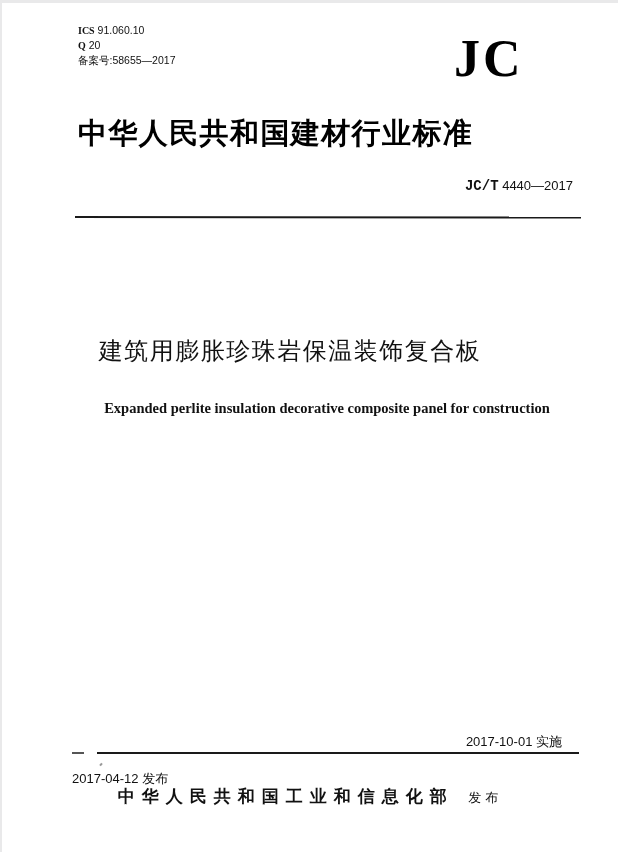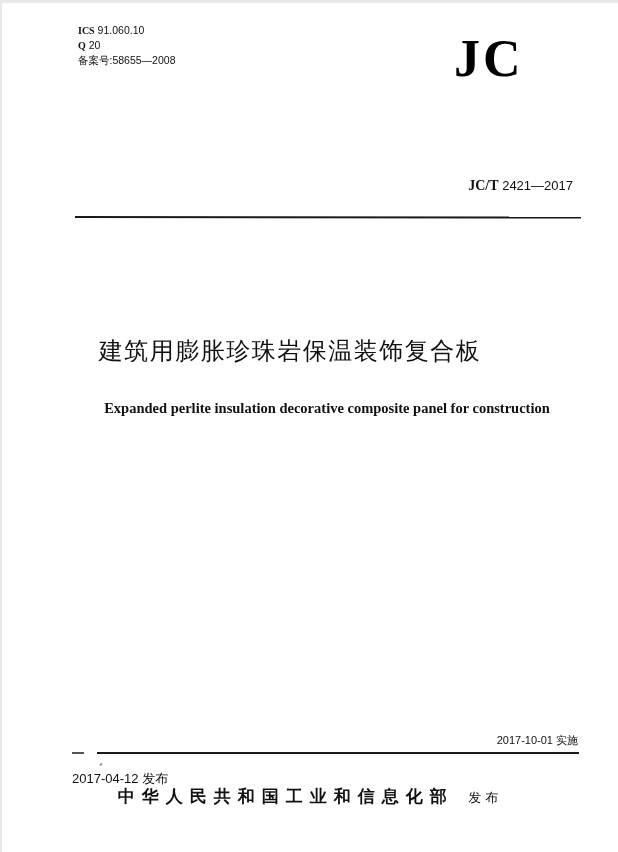--- a/index.html
+++ b/index.html
@@ -28,40 +28,40 @@
     .industry-title {
       position: absolute; left: 76px; top: 112px; width: 510px;
       font-family: "DejaVu Serif", "Liberation Serif", serif;
       font-weight: bold; font-size: 29px; line-height: 36px; letter-spacing: 1.4px;
       color: #000; white-space: nowrap;
     }
     .std-no {
       position: absolute; right: 45px; top: 175px;
       font-size: 13px; white-space: nowrap;
     }
-    .std-no .pre { font-family: Liberation Serif, serif; font-weight: bold; font-size: 14px; }
+    .std-no .pre { font-family: Liberation Mono, monospace; font-weight: bold; font-size: 14px; }
     .rule-top {
       position: absolute; left: 73px; top: 213px; width: 506px; height: 2px;
       background: #1a1a1a; transform: rotate(0.06deg); transform-origin: left center;
     }
     .cn-title {
       position: absolute; left: 0; width: 576px; top: 333px; text-align: center;
       font-size: 24px; line-height: 30px; font-weight: normal; letter-spacing: 1.5px;
       color: #111;
     }
     .en-title {
       position: absolute; left: 0; width: 650px; top: 396px; text-align: center;
       font-family: "Liberation Serif", "DejaVu Serif", serif;
       font-weight: bold; font-size: 14.5px; line-height: 18px; color: #111;
     }
     .date-left {
       position: absolute; left: 70px; top: 730px; font-size: 13px; white-space: nowrap; margin-top: 37px;
     }
     .date-right {
-      position: absolute; right: 40px; top: 730px; font-size: 11px; white-space: nowrap;
+      position: absolute; right: 56px; top: 730px; font-size: 13px; white-space: nowrap;
     }
     .rule-bottom {
       position: absolute; left: 95px; top: 749px; width: 482px; height: 2px;
       background: #1a1a1a;
     }
     .rule-bottom-stub {
       position: absolute; left: 70px; top: 749px; width: 12px; height: 2px; background: #555;
     }
     .speck { position: absolute; left: 98px; top: 760px; width: 2px; height: 3px; background: #999; transform: rotate(40deg); }
     .publisher {
@@ -78,29 +78,30 @@
 
   <div class="meta">
     <div>
       <span class="b">ICS</span>
       <span>91.060.10</span>
     </div>
     <div>
       <span class="b">Q</span>
       <span>20</span>
     </div>
-    <div><span>备案号:</span><span>58655—2008</span></div>
+    <div><span>备案号:</span><span>58655—2017</span></div>
   </div>
 
   <div class="jc-logo">JC</div>
 
+  <div class="industry-title">中华人民共和国建材行业标准</div>
 
   <div class="std-no">
     <span class="pre">JC/T</span>
-    <span>2421—2017</span>
+    <span>4440—2017</span>
   </div>
 
   <div class="rule-top"></div>
 
   <div class="cn-title">建筑用膨胀珍珠岩保温装饰复合板</div>
   <div class="en-title">Expanded perlite insulation decorative composite panel for construction</div>
 
   <div class="date-left">
     <span>2017-04-12</span>
     <span>发布</span>

